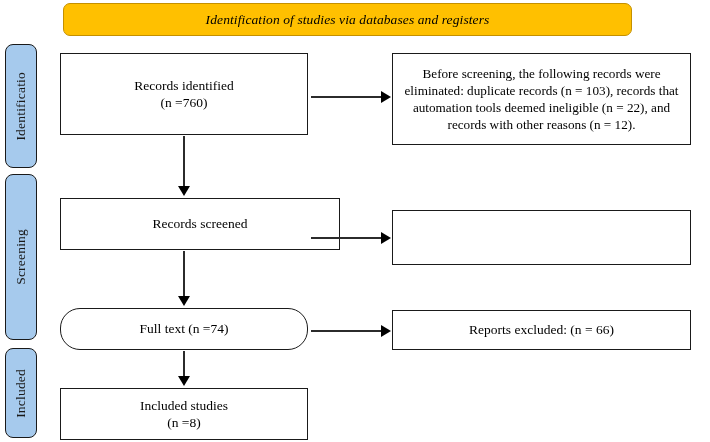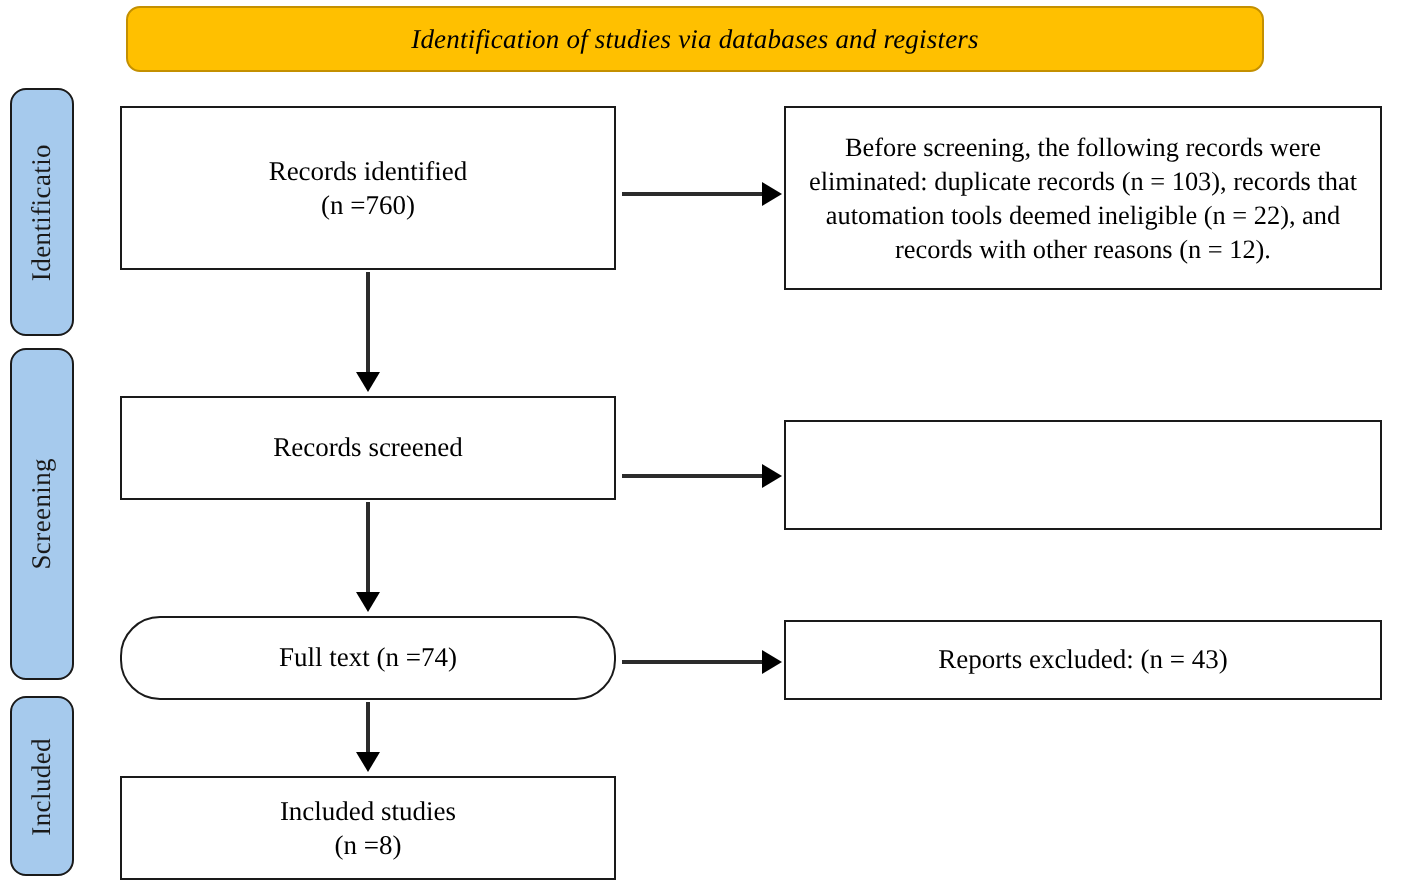--- a/index.html
+++ b/index.html
@@ -78,21 +78,21 @@
   }
   .box-text {
     font-size: 13.5px;
     line-height: 1.28;
     color: #000000;
   }
   .box-text.dense { line-height: 1.30; font-size: 13.2px; }
 
   #box-records-identified { left: 60px;  top: 53px;  width: 248px; height: 82px; }
   #box-before-screening   { left: 392px; top: 53px;  width: 299px; height: 92px; }
-  #box-records-screened   { left: 60px;  top: 198px; width: 248px; height: 52px; }
+  #box-records-screened   { left: 60px;  top: 198px; width: 280px; height: 52px; }
   #box-records-excluded   { left: 392px; top: 210px; width: 299px; height: 55px; }
   #box-full-text          { left: 60px;  top: 308px; width: 248px; height: 42px; border-radius: 20px; }
   #box-reports-excluded   { left: 392px; top: 310px; width: 299px; height: 40px; }
   #box-included-studies   { left: 60px;  top: 388px; width: 248px; height: 52px; }
 
   
   .h-conn {
     position: absolute;
     height: 2px;
     background: #2B2B2B;
@@ -198,21 +198,21 @@
     <div class="box-text">
       <div>Full text (n =74)</div>
     </div>
   </div>
 
   <div class="h-conn" id="conn-h3"></div>
   <div class="h-arrow-head" id="conn-h3-head"></div>
 
   <div class="box" id="box-reports-excluded">
     <div class="box-text">
-      <div>Reports excluded: (n = 43)</div>
+      <div>Reports excluded: (n = 66)</div>
     </div>
   </div>
 
   <div class="v-conn" id="conn-v3"></div>
   <div class="v-arrow-head" id="conn-v3-head"></div>
 
   <div class="box" id="box-included-studies">
     <div class="box-text">
       <div>Included studies</div>
       <div>(n =8)</div>

